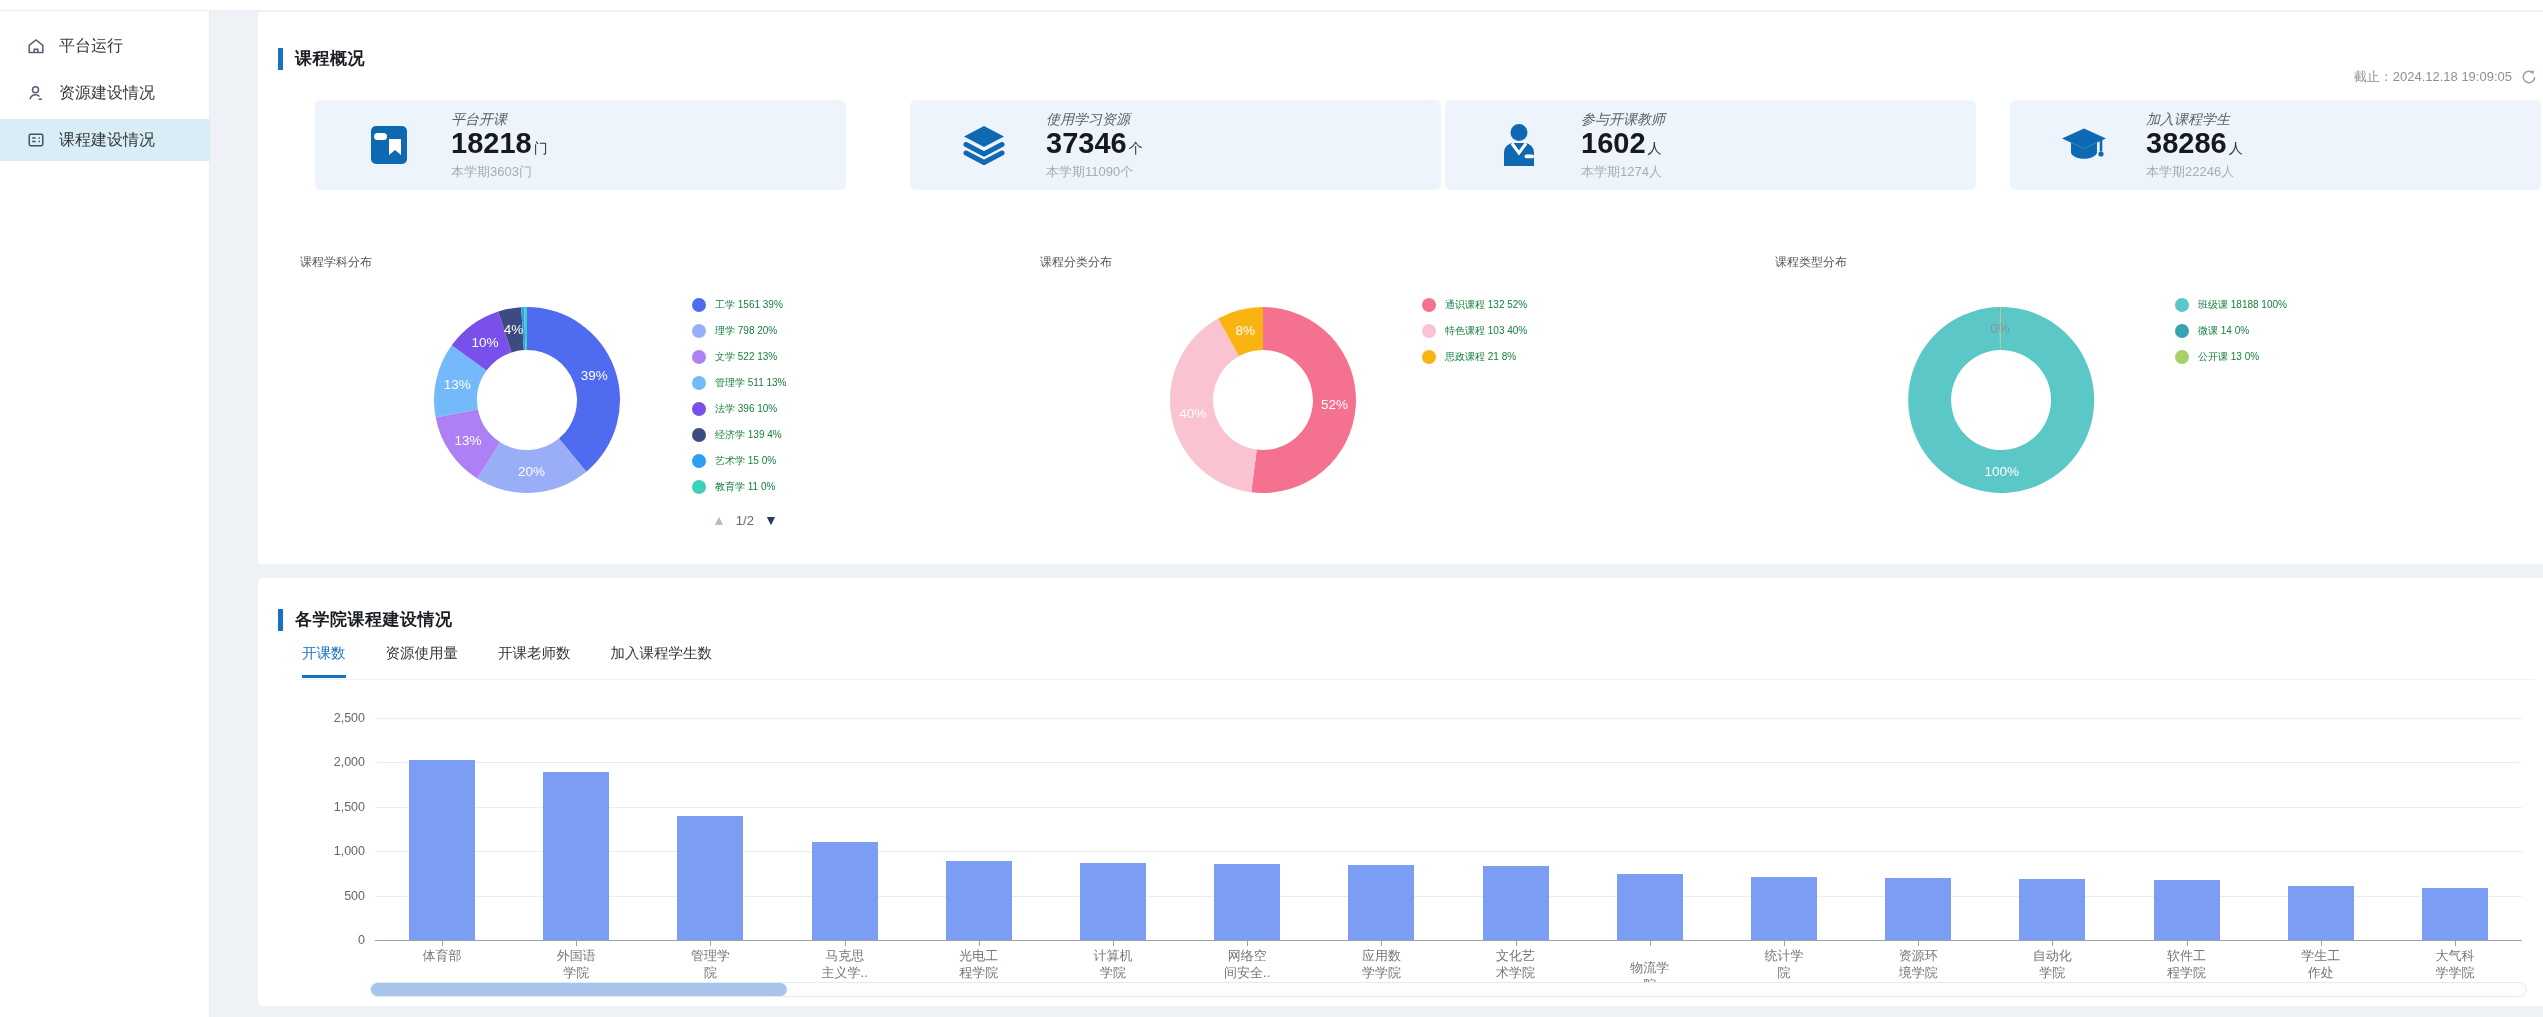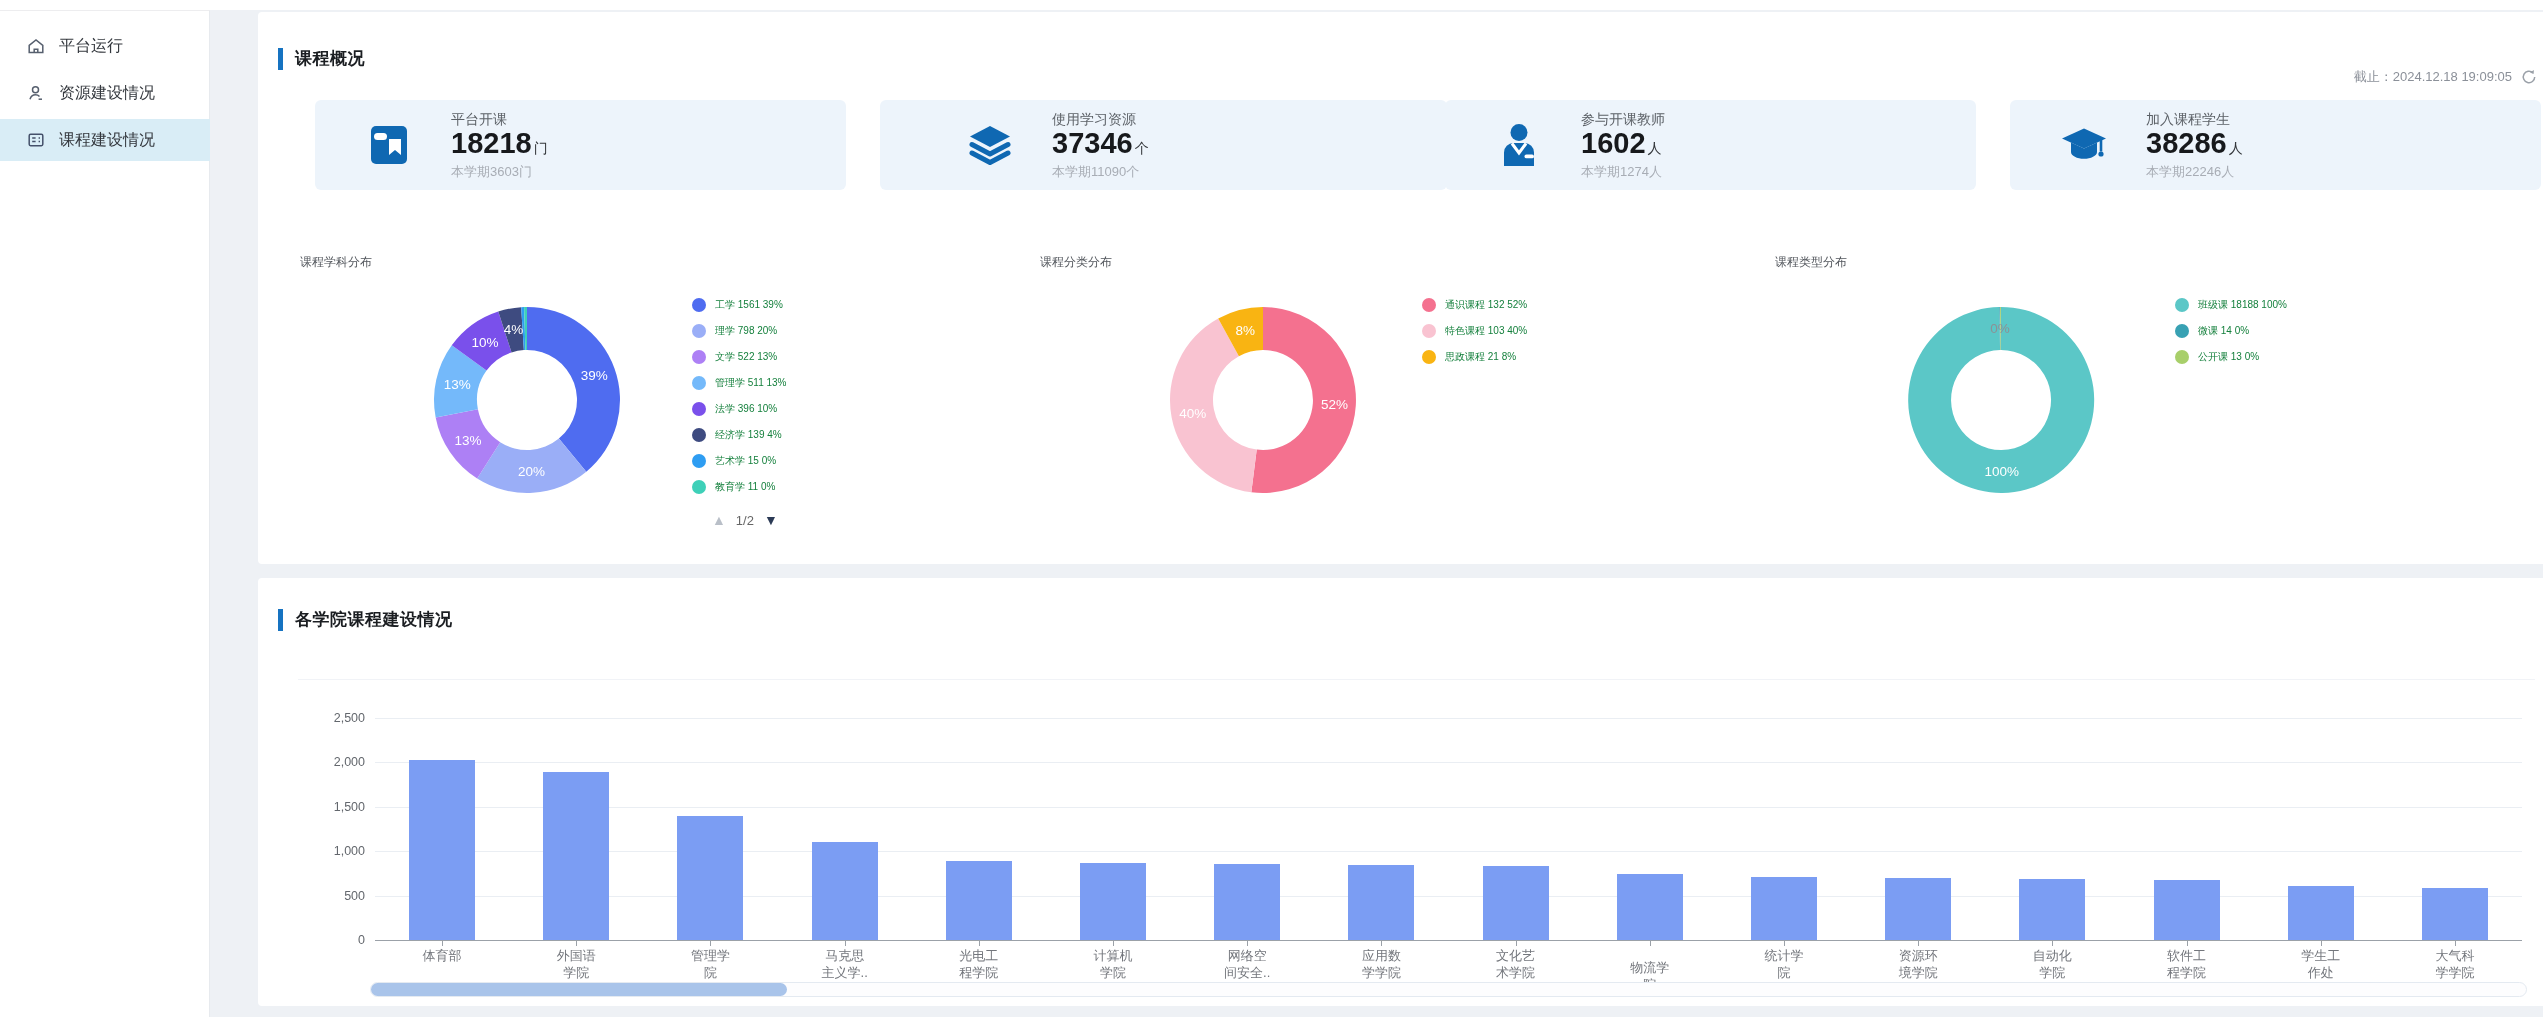--- a/index.html
+++ b/index.html
@@ -24,21 +24,21 @@
   .sec-header{position:absolute;left:20px;display:flex;align-items:center;gap:12px;}
   .accent{width:5px;height:22px;background:#1673c1;}
   .sec-title{font-size:17px;font-weight:700;color:#1b1e22;margin:0;letter-spacing:.5px;}
   .timewrap{position:absolute;right:24px;top:56px;display:flex;align-items:center;gap:9px;
     font-size:13px;color:#8b9099;}
   
   .stat-card{position:absolute;top:88px;width:531px;height:90px;background:#edf4fb;border-radius:6px;
     display:flex;align-items:center;}
   .stat-icon{margin-left:50px;width:48px;height:48px;flex:0 0 auto;}
   .stat-body{margin-left:38px;}
-  .stat-label{font-size:14px;color:#5c6167;line-height:17px;}
+  .stat-label{font-size:14px;color:#5c6167;line-height:17px;font-style:italic;}
   .stat-numrow{line-height:31px;}
   .stat-num{font-size:29px;font-weight:700;color:#17191c;}
   .stat-unit{font-size:14px;font-weight:400;color:#33363a;margin-left:2px;}
   .stat-sub{font-size:13px;color:#a8adb5;line-height:16px;}
   
   .donut-title{position:absolute;font-size:12px;color:#52565c;}
   .donut-wrap{position:absolute;width:200px;height:200px;}
   .legend{position:absolute;}
   .legend-item{display:flex;align-items:center;height:26px;gap:9px;cursor:pointer;}
   .legend-dot{width:14px;height:14px;border-radius:50%;flex:0 0 auto;}
@@ -124,21 +124,21 @@
             <rect x="9" y="12" width="13" height="7" rx="3.5" fill="#fff"></rect>
             <path d="M24 18h12v16l-6-5-6 5z" fill="#fff"></path>
           </svg>
         </span>
         <div class="stat-body">
           <div class="stat-label">平台开课</div>
           <div class="stat-numrow"><span class="stat-num">18218</span><span class="stat-unit">门</span></div>
           <div class="stat-sub">本学期3603门</div>
         </div>
       </div>
-      <div class="stat-card" style="left: 622px; padding-left: 36px;">
+      <div class="stat-card" style="left: 652px;">
         <span class="stat-icon">
           <svg width="48" height="48" viewBox="0 0 48 48">
             <path d="M24 5 44 15.5 24 26 4 15.5Z" fill="#0f68b2"></path>
             <path d="M6 23.5 24 33l18-9.5" fill="none" stroke="#0f68b2" stroke-width="5" stroke-linecap="round" stroke-linejoin="round"></path>
             <path d="M6 32 24 41.5 42 32" fill="none" stroke="#0f68b2" stroke-width="5" stroke-linecap="round" stroke-linejoin="round"></path>
           </svg>
         </span>
         <div class="stat-body">
           <div class="stat-label">使用学习资源</div>
           <div class="stat-numrow"><span class="stat-num">37346</span><span class="stat-unit">个</span></div>
@@ -285,20 +285,26 @@
         </div>
       </div>
     </div>
 </section>
 
 <section class="card" id="card-colleges">
   <div class="sec-header" style="top:30px;">
     <span class="accent"></span>
     <h2 class="sec-title">各学院课程建设情况</h2>
   </div>
+  <div class="tabs" id="tabs">
+      <span class="tab active">开课数</span>
+      <span class="tab">资源使用量</span>
+      <span class="tab">开课老师数</span>
+      <span class="tab">加入课程学生数</span>
+    </div>
   <div class="tab-divider"></div>
   <div id="bar-chart">
       <div class="axisline" style="left: 117px; top: 362px; width: 2147px;"></div>
       <div class="ytick" style="left: 35px; top: 356px;">0</div>
       <div class="gridline" style="left: 117px; top: 317.6px; width: 2147px;"></div>
       <div class="ytick" style="left: 35px; top: 311.6px;">500</div>
       <div class="gridline" style="left: 117px; top: 273.2px; width: 2147px;"></div>
       <div class="ytick" style="left: 35px; top: 267.2px;">1,000</div>
       <div class="gridline" style="left: 117px; top: 228.8px; width: 2147px;"></div>
       <div class="ytick" style="left: 35px; top: 222.8px;">1,500</div>

